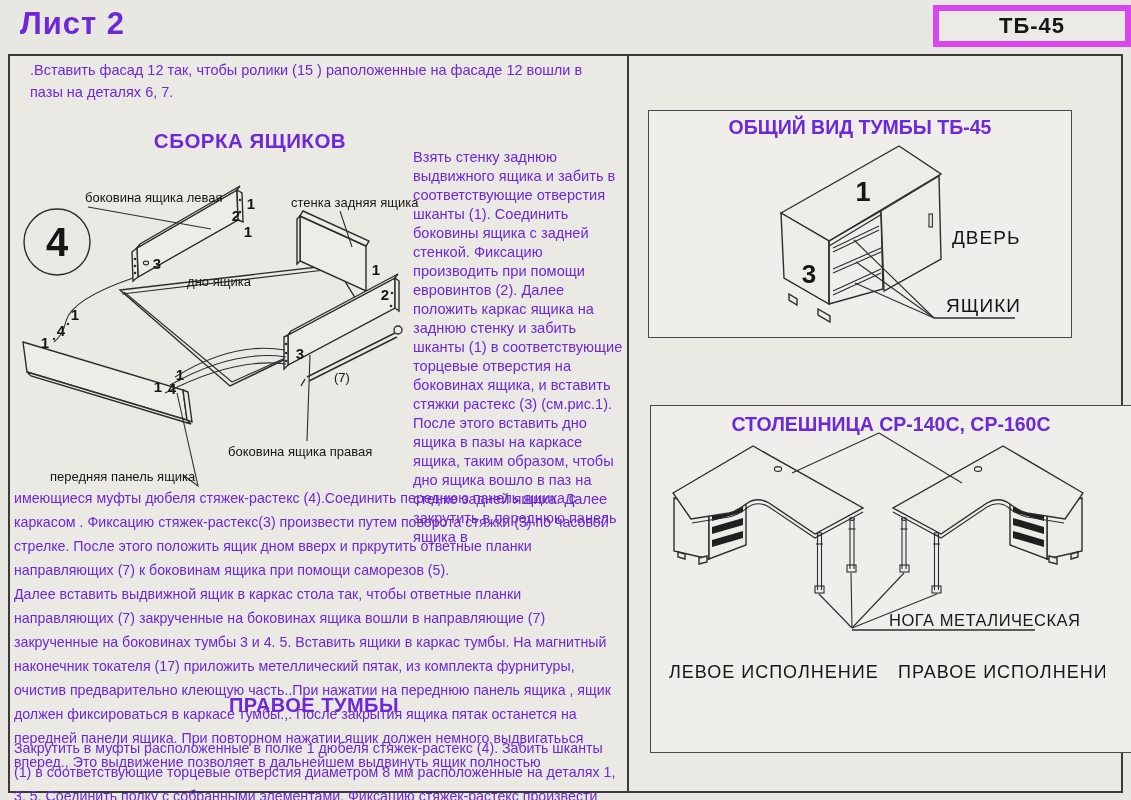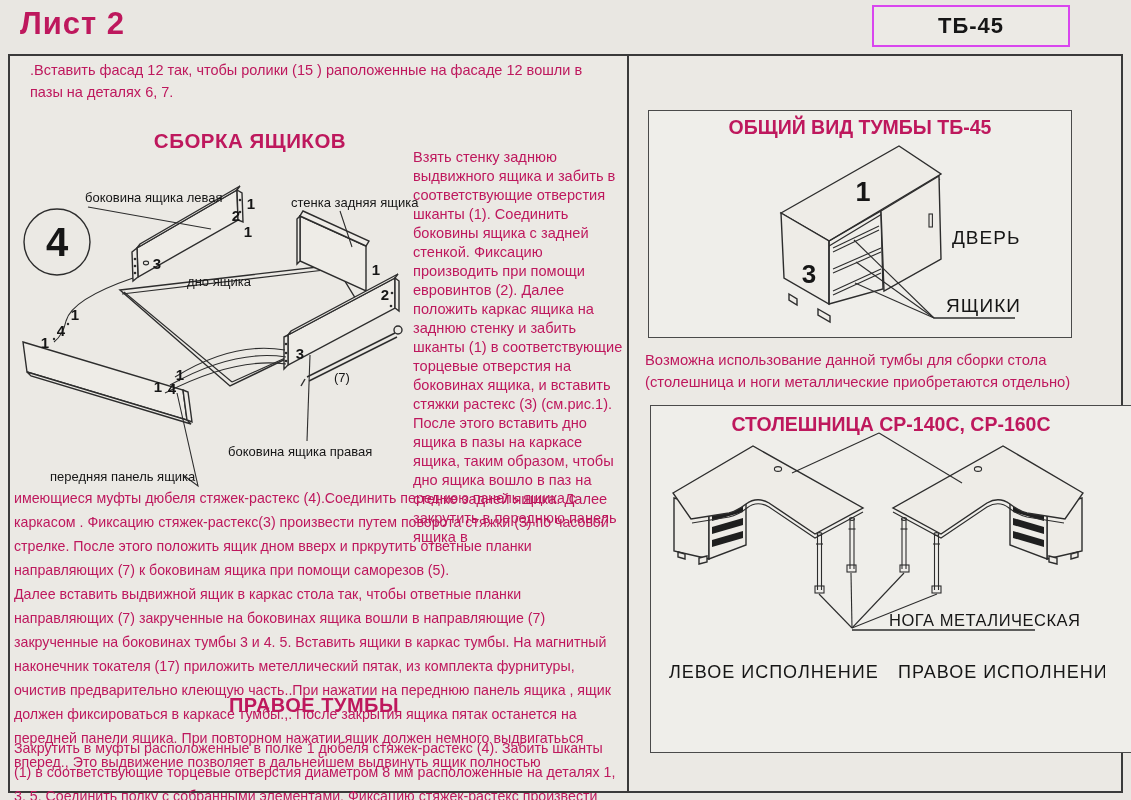--- a/index.html
+++ b/index.html
@@ -1,23 +1,23 @@
 <!DOCTYPE html>
 <html><head>
 <meta charset="utf-8">
 <style>
   html,body{margin:0;padding:0;}
   body{font-family:"Liberation Sans", sans-serif; background:#dcdbd7;}
   #page{position:relative; width:1131px; height:800px; background:#e9e7e2; overflow:hidden; color:#161616;}
-  .t{position:absolute; color:#be185d;}
+  .t{position:absolute; color:#6d28d9;}
   .box{position:absolute; border:2px solid #3a3a3a; box-sizing:border-box;}
   .inner-box{position:absolute; border:1.6px solid #4a4a4a; box-sizing:border-box; background:#efeeea;}
   .hline{position:absolute; background:#3a3a3a;}
   #sheet-title{left:20px; top:6px; font-size:31px; font-weight:bold; letter-spacing:1px;}
-  #badge{left:872px; top:5px; width:198px; height:42px; border:2px solid #d946ef; display:flex; align-items:center; justify-content:center; font-size:22px; font-weight:bold; letter-spacing:1px; position:absolute; box-sizing:border-box; background:#eceae5;}
+  #badge{left:933px; top:5px; width:198px; height:42px; border:6px solid #d946ef; display:flex; align-items:center; justify-content:center; font-size:22px; font-weight:bold; letter-spacing:1px; position:absolute; box-sizing:border-box; background:#eceae5;}
   #main-frame{left:8px; top:54px; width:1115px; height:739px; background:#ebe9e4;}
   #divider{left:627px; top:54px; width:2px; height:739px;}
   #intro{left:18px; top:60px; width:580px; font-size:14.5px; line-height:21.5px;margin-left:12px;}
   #drawers-title{left:80px; top:129px; width:340px; text-align:center; font-size:20.5px; font-weight:bold; letter-spacing:0.5px;}
   #col-text{left:413px; top:148px; width:213px; font-size:14.6px; line-height:19px;}
   #wide-text{left:14px; top:486px; width:606px; font-size:14.2px; line-height:24px;}
   #wide-text p{margin:0;}
   #tumba-title{left:8px; top:694px; width:612px; text-align:center; font-size:20px; font-weight:bold; letter-spacing:0.5px;}
   #tumba-text{left:14px; top:736px; width:602px; font-size:14.2px; line-height:24px;}
   #note-text{left:645px; top:350px; width:472px; font-size:14.8px; line-height:21.5px;}
@@ -188,21 +188,20 @@
         <line class="thin" x1="206" y1="172" x2="285" y2="207"></line>
         <line class="ln" x1="285" y1="207" x2="366" y2="207"></line>
       </g>
       <text x="214" y="90" text-anchor="middle" font-size="27" font-weight="bold">1</text>
       <text x="160" y="172" text-anchor="middle" font-size="26" font-weight="bold">3</text>
       <text x="303" y="133" font-size="19" letter-spacing="1">ДВЕРЬ</text>
       <text x="297" y="201" font-size="19" letter-spacing="1">ЯЩИКИ</text>
     </svg>
   </div>
 
-  <div id="note-text" class="t">Возможна использование данной тумбы для сборки стола (столешница и ноги металлические приобретаются отдельно)</div>
 
   <div id="tabletop-box" class="inner-box">
     <div id="tabletop-title" class="t">СТОЛЕШНИЦА СР-140С, СР-160С</div>
     <svg style="left:0; top:0;" width="454" height="344" viewBox="0 0 454 344">
       <defs>
         <g id="deskL">
 
           <g>
             <line class="thin" x1="166.5" y1="128" x2="166.5" y2="184"></line>
               <line class="thin" x1="170.5" y1="128" x2="170.5" y2="184"></line>

